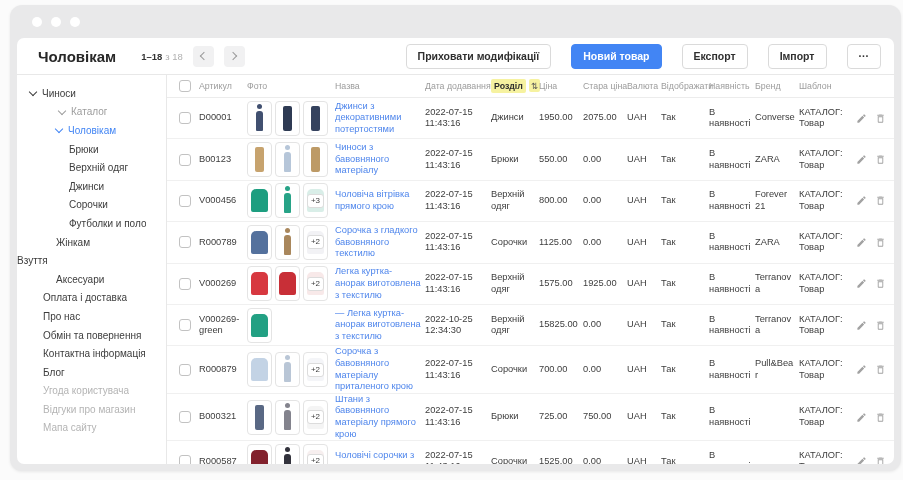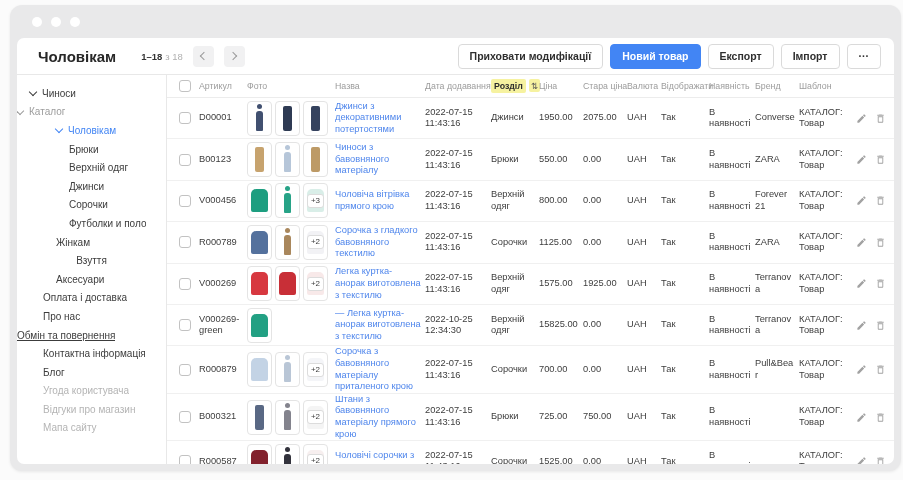--- a/index.html
+++ b/index.html
@@ -10,21 +10,21 @@
   .content{position:absolute;left:7px;right:7px;top:33px;bottom:7px;background:#fff;border-radius:7px;overflow:hidden;display:flex;flex-direction:column}
   .toolbar{flex:0 0 36px;display:flex;align-items:center;padding:0 13px 0 21px;border-bottom:1px solid #e8e8e8}
   .title{font-size:15px;font-weight:700;color:#282828}
   .pag{display:flex;align-items:center;margin-left:25px;gap:3px}
   .range{font-size:9.5px;font-weight:700;color:#333}
   .of{font-size:9.5px;color:#b0b0b0}
   .pg{width:21px;height:21px;border:none;border-radius:4px;background:#f1f1f2;margin-left:7px;display:flex;align-items:center;justify-content:center;cursor:pointer;padding:0}
   .chev{width:5px;height:5px;border-left:1.5px solid #9a9a9a;border-bottom:1.5px solid #9a9a9a;display:block}
   .chev.left{transform:rotate(45deg);margin-left:2px}
   .chev.right{transform:rotate(-135deg);margin-right:2px}
-  .actions{margin-left:auto;display:flex;gap:7px;align-items:center}
+  .actions{margin-left:auto;display:flex;gap:20px;align-items:center}
   .btn{font-size:10.5px;height:25px;padding:0 11px;border:1px solid #dadada;border-radius:4px;background:#fff;color:#2f2f2f;cursor:pointer;font-family:inherit;white-space:nowrap;font-weight:600}
   .btn.primary{background:var(--accent,#4285f4);border-color:var(--accent,#4285f4);color:#fff}
   .bodyrow{flex:1;display:flex;min-height:0}
   .sidebar{flex:0 0 149px;border-right:1px solid #e8e8e8;padding-top:9px;overflow:hidden}
   .nav-item{height:18.6px;display:flex;align-items:center;font-size:10px;color:#3c3c3c;cursor:pointer;white-space:nowrap}
   .nav-item.muted{color:#9d9d9d}
   .nav-item.active{color:var(--accent,#4285f4)}
   .nav-item.disabled{color:#b4b4b4}
   .chev-down{width:5px;height:5px;border-right:1.4px solid currentColor;border-bottom:1.4px solid currentColor;transform:rotate(45deg);margin:-2px 6px 0 0;flex:0 0 auto}
   .nav-label{overflow:hidden;text-overflow:ellipsis}
@@ -81,21 +81,21 @@
           <button class="btn">Імпорт</button>
           <button class="btn">···</button>
         </div>
     </div>
     <div class="bodyrow">
       <nav class="sidebar">
           <div class="nav-item default" style="padding-left: 13px;">
             <span class="chev-down"></span>
             <span class="nav-label">Чиноси</span>
           </div>
-          <div class="nav-item muted" style="">
+          <div class="nav-item muted" style="padding-left: 26px; margin-left: 16px;">
             <span class="chev-down"></span>
             <span class="nav-label">Каталог</span>
           </div>
           <div class="nav-item active" style="padding-left: 39px;">
             <span class="chev-down"></span>
             <span class="nav-label">Чоловікам</span>
           </div>
           <div class="nav-item default" style="padding-left: 52px;">
             <span class="nav-label">Брюки</span>
           </div>
@@ -107,33 +107,33 @@
           </div>
           <div class="nav-item default" style="padding-left: 52px;">
             <span class="nav-label">Сорочки</span>
           </div>
           <div class="nav-item default" style="padding-left: 52px;">
             <span class="nav-label">Футболки и поло</span>
           </div>
           <div class="nav-item default" style="padding-left: 39px;">
             <span class="nav-label">Жінкам</span>
           </div>
-          <div class="nav-item default" style=" justify-content: center;">
+          <div class="nav-item default" style="">
             <span class="nav-label">Взуття</span>
           </div>
           <div class="nav-item default" style="padding-left: 39px;">
             <span class="nav-label">Аксесуари</span>
           </div>
           <div class="nav-item default" style="padding-left: 26px;">
             <span class="nav-label">Оплата і доставка</span>
           </div>
           <div class="nav-item default" style="padding-left: 26px;">
             <span class="nav-label">Про нас</span>
           </div>
-          <div class="nav-item default" style=" text-decoration: underline;">
+          <div class="nav-item default" style="padding-left: 26px;">
             <span class="nav-label">Обмін та повернення</span>
           </div>
           <div class="nav-item default" style="padding-left: 26px;">
             <span class="nav-label">Контактна інформація</span>
           </div>
           <div class="nav-item default" style="padding-left: 26px;">
             <span class="nav-label">Блог</span>
           </div>
           <div class="nav-item disabled" style="padding-left: 26px;">
             <span class="nav-label">Угода користувача</span>

